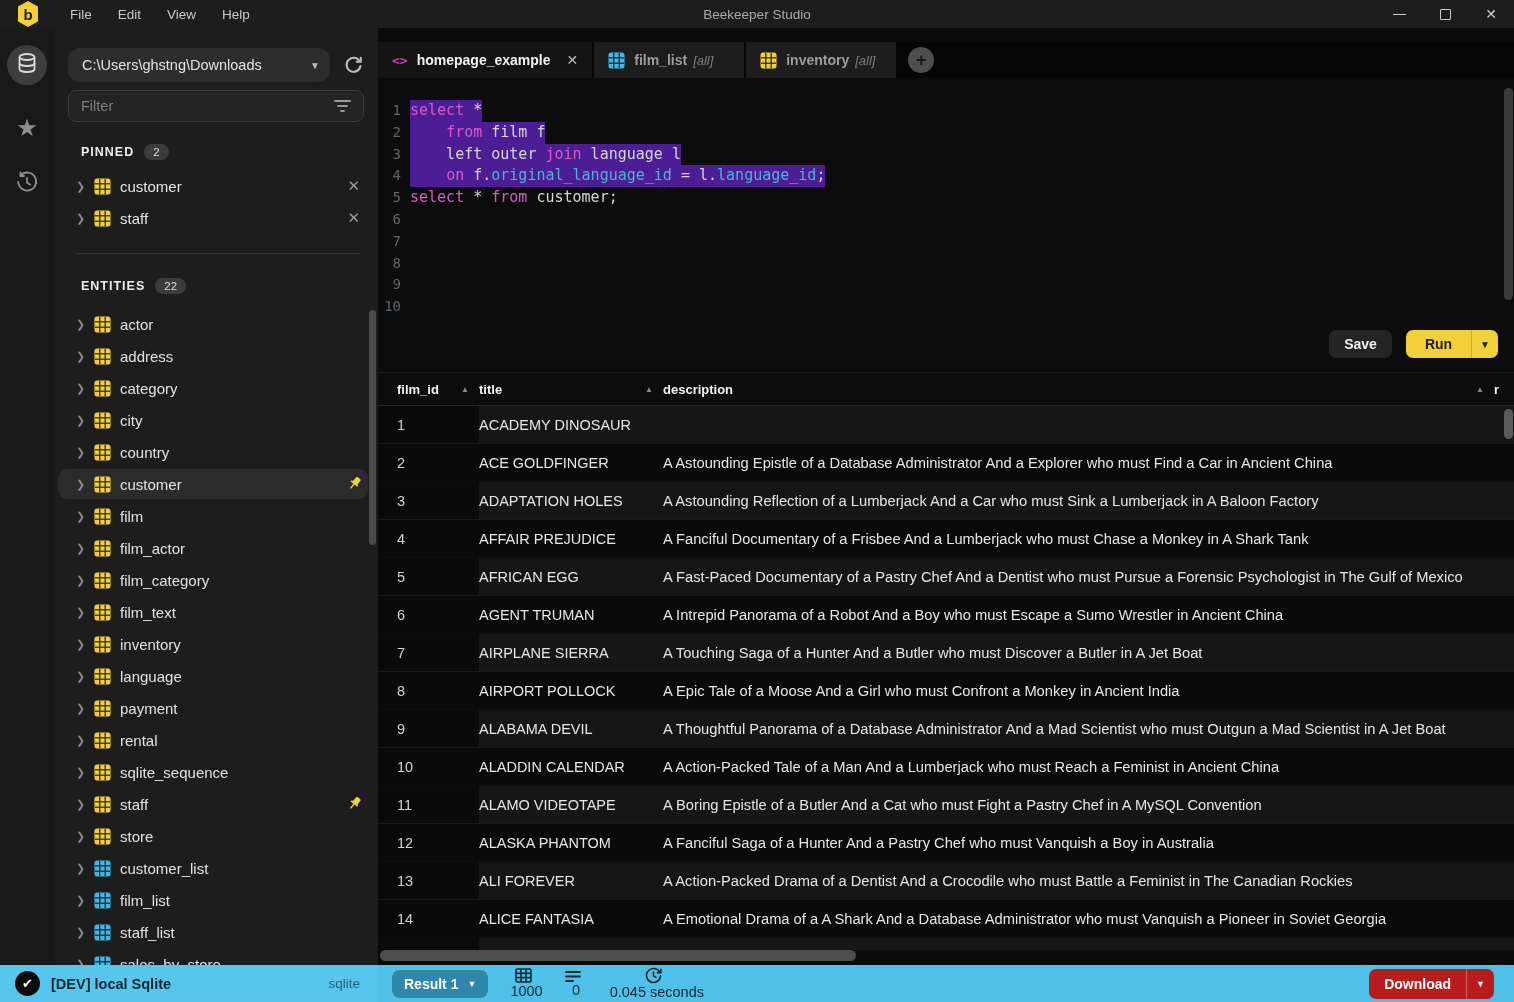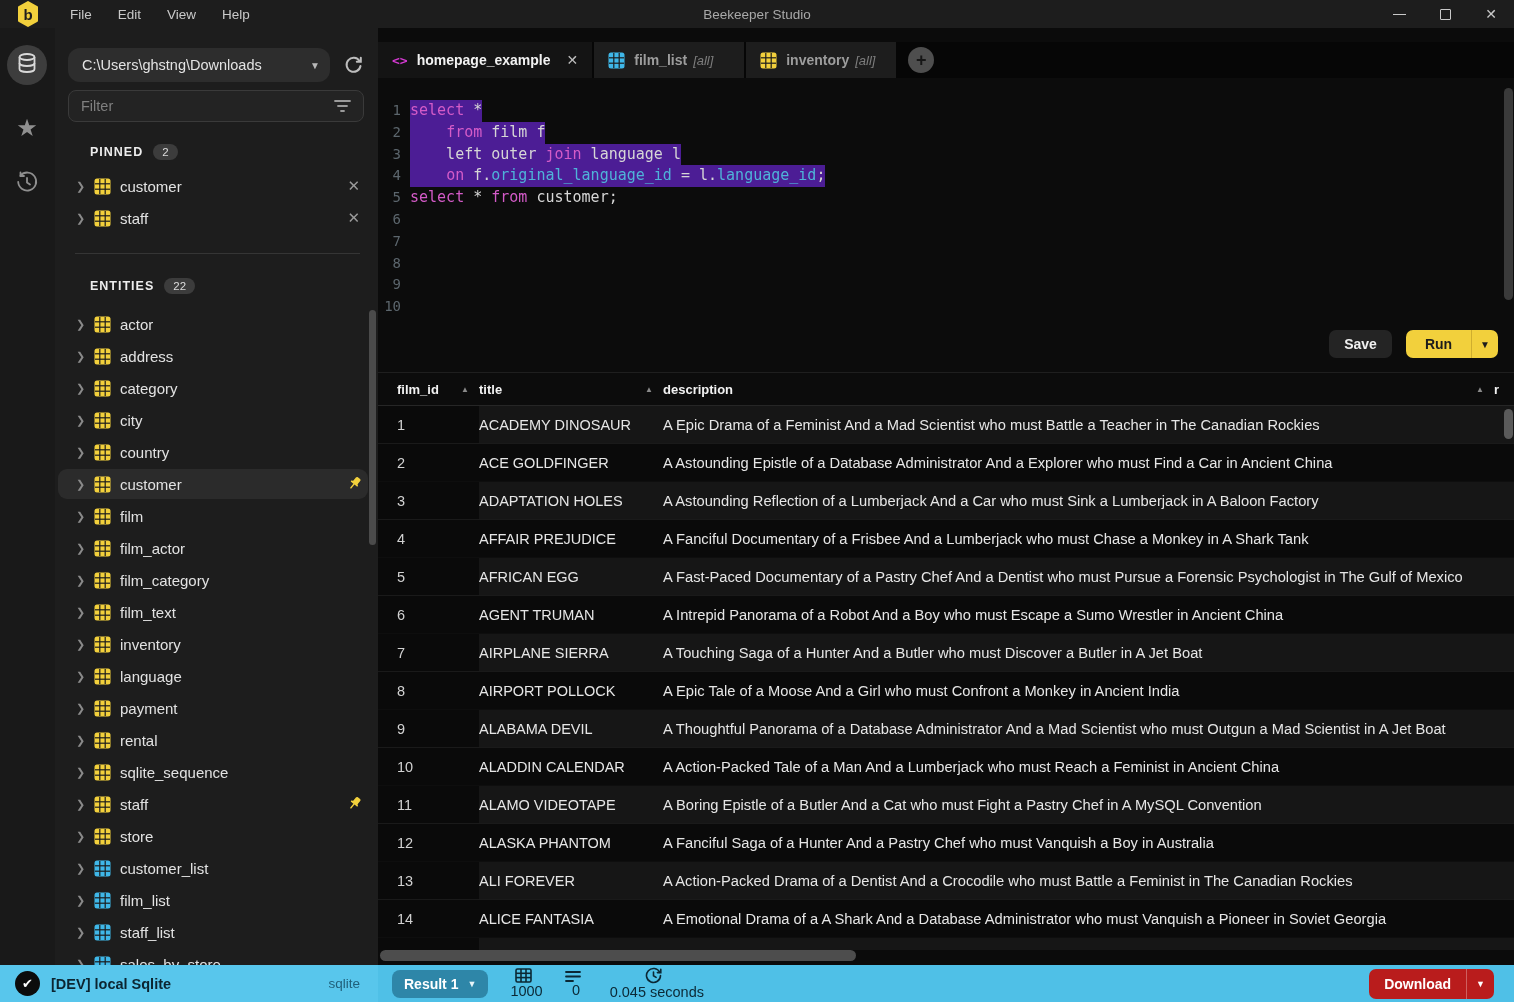--- a/index.html
+++ b/index.html
@@ -27,21 +27,21 @@
   
   .sidebar { position:absolute; left:55px; top:28px; bottom:37px; width:323px; background:#1d1d1d; z-index:10; overflow:hidden; }
   .conn-row { position:absolute; left:13px; top:20px; width:300px; height:34px; display:flex; align-items:center; }
   .conn-select { width:262px; height:34px; background:#2d2d2d; border-radius:12px; display:flex; align-items:center;
                  padding:0 10px 0 14px; color:#e3e3e3; font-size:14.5px; }
   .conn-path { flex:1; white-space:nowrap; overflow:hidden; }
   .conn-caret { color:#b9b9b9; font-size:10px; margin-left:6px; }
   .filter-row { position:absolute; left:13px; top:62px; width:296px; height:32px; background:#232323;
                 border:1px solid #3a3a3a; border-radius:8px; display:flex; align-items:center; padding:0 12px; }
   .filter-ph { color:#7f7f7f; font-size:14.5px; flex:1; }
-  .section-head { position:absolute; left:35px; display:flex; align-items:center; }
+  .section-head { position:absolute; left:26px; display:flex; align-items:center; }
   .section-label { color:#ededed; font-size:12.5px; font-weight:bold; letter-spacing:1px; }
   .badge { background:#3c3c3c; color:#dcdcdc; font-size:11.5px; border-radius:9px; padding:2px 9px; margin-left:10px; }
   .divider { position:absolute; left:20px; right:18px; top:225px; border-top:1px solid #353535; }
   .tree-item { height:32px; display:flex; align-items:center; padding-left:21px; position:relative; color:#e2e2e2; font-size:15px; }
   .tree-item .chev { width:18px; color:#8a8a8a; font-size:11px; }
   .tree-item .t-icon { width:17px; height:17px; margin-right:9px; flex:none; }
   .tree-item .x { position:absolute; right:18px; color:#9a9a9a; font-size:15px; }
   .tree-item .pin { position:absolute; right:14px; width:17px; height:17px; }
   .tree-item.active-row::before { content:""; position:absolute; left:3px; right:10px; top:1px; bottom:1px;
                                   background:#2b2b2b; border-radius:9px; z-index:0; }
@@ -613,21 +613,20 @@
       <span class="sort">▲</span>
     </div>
     <div class="col col-part">
       <span>r</span>
     </div>
   </div>
   <div class="results-body" id="resultsBody">
       <div class="rrow odd">
         <span class="c-num">1</span>
     <span class="c-title">ACADEMY DINOSAUR</span>
-    <span class="c-desc">A Epic Drama of a Feminist And a Mad Scientist who must Battle a Teacher in The Canadian Rockies</span>
       </div>
       <div class="rrow even">
         <span class="c-num">2</span>
     <span class="c-title">ACE GOLDFINGER</span>
     <span class="c-desc">A Astounding Epistle of a Database Administrator And a Explorer who must Find a Car in Ancient China</span>
       </div>
       <div class="rrow odd">
         <span class="c-num">3</span>
     <span class="c-title">ADAPTATION HOLES</span>
     <span class="c-desc">A Astounding Reflection of a Lumberjack And a Car who must Sink a Lumberjack in A Baloon Factory</span>

